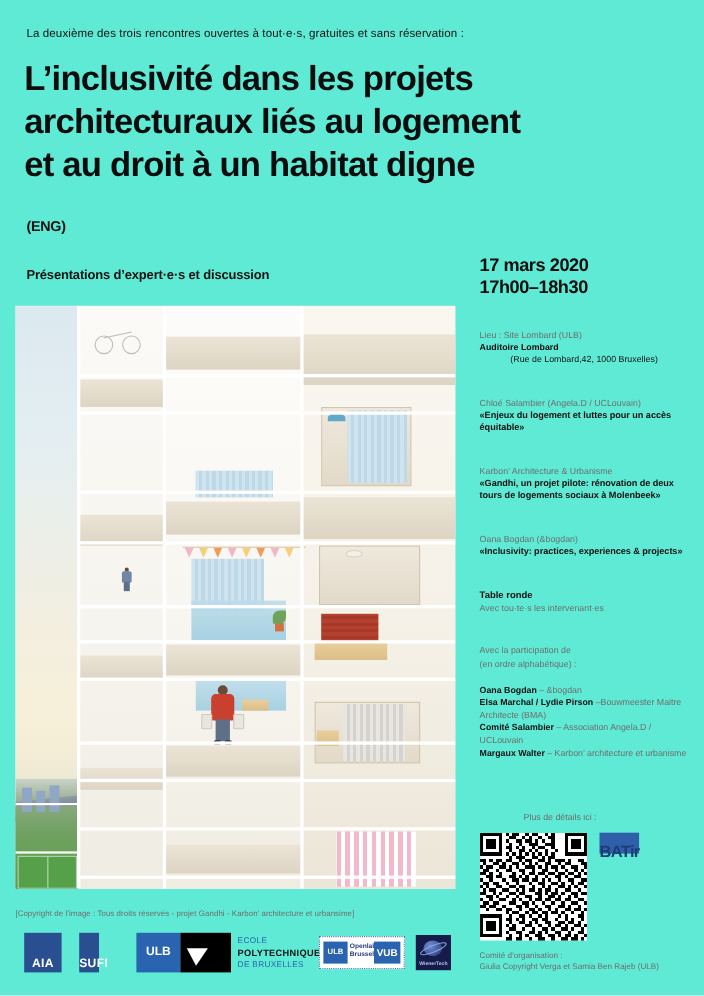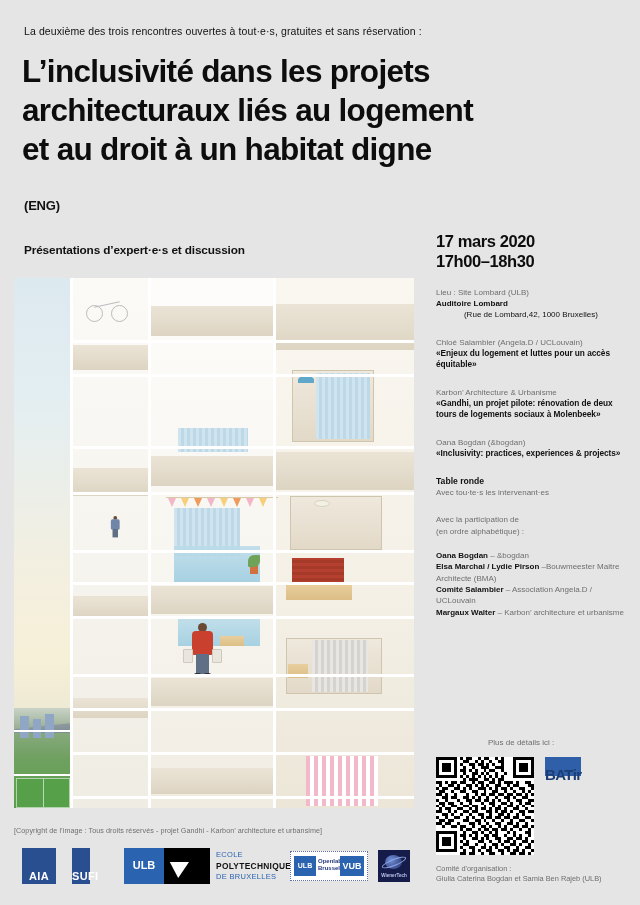--- a/index.html
+++ b/index.html
@@ -3,21 +3,21 @@
 <meta charset="utf-8">
 <style>
   * { box-sizing: border-box; margin: 0; padding: 0; }
   html, body {
     width: 640px; height: 905px;
     background: #ffffff;
     font-family: "Liberation Sans", sans-serif;
     color: #111111;
     overflow: hidden;
   }
-  .poster { position: relative; width: 640px; height: 905px; background: #e5e5e5; }
+  .poster { position: relative; width: 640px; height: 905px; background: #5eead4; }
 
   
   .kicker {
     position: absolute; left: 24px; top: 25px; width: 560px;
     font-size: 10.5px; letter-spacing: .1px; color: #111; white-space: nowrap;
   }
   .title {
     position: absolute; left: 22px; top: 52px; width: 600px;
     font-size: 31.5px; line-height: 39px; font-weight: bold;
     letter-spacing: -0.7px; color: #0d0d0d;
@@ -91,31 +91,31 @@
   .plant-pot { position:absolute; width:8px; height:8px; background:#d2703f; }
   .plant-leaf { position:absolute; width:12px; height:12px; background:#6fa35a; border-radius:50% 10% 50% 10%; }
 
   .tower { position:absolute; background:#8fa7c4; }
 
   
   .right { position: absolute; left: 436px; top: 232px; width: 190px; }
   .date {
     font-size: 16.5px; font-weight: bold; line-height: 19.5px; letter-spacing: -.4px; color:#0d0d0d;
   }
-  .block { margin-top: 16px; }
+  .block { margin-top: 28px; }
   .block-tight { margin-top: 13px; }
   .lbl { font-size: 8px; line-height: 11.2px; color: #6e6e6e; letter-spacing: .02px; }
   .bld { font-size: 8px; line-height: 11.2px; color: #111; font-weight: bold; letter-spacing: .02px; }
   .plain { font-size: 8px; line-height: 11.2px; color: #111; letter-spacing: .02px; text-align: center; }
   .talk { font-size: 8.3px; line-height: 11.4px; color: #111; font-weight: bold; letter-spacing: -.05px; }
   .hdr { font-size: 8.6px; line-height: 12px; color: #111; font-weight: bold; }
   .part { font-size: 8px; line-height: 11.4px; color: #6e6e6e; }
   .part b { color: #111; }
 
-  .details-lbl { position:absolute; left:444px; top:738px; font-size:8px; color:#6e6e6e;padding-left:44px; }
+  .details-lbl { position:absolute; left:432px; top:738px; font-size:8px; color:#6e6e6e;padding-left:44px; }
   .qr { position:absolute; left:436px; top:757px; width:98px; height:98px; }
   .batir { position:absolute; left:545px; top:757px; width:60px; height:34px; }
   .batir-sq { position:absolute; left:0; top:0; width:36px; height:19px; background:#2f5fa8; }
   .batir-tx { position:absolute; left:0; top:9px; font-size:15px; font-weight:bold; color:#1b3d73; letter-spacing:-.6px; }
   .comite { position:absolute; left:436px; top:864px; width:200px; font-size:7.4px; line-height:10px; color:#6e6e6e; }
 
   
   .logos { position:absolute; left:14px; top:846px; width:400px; height:46px; }
   .logo { position:absolute; }
   .sq-blue { background:#2a4f91; }
@@ -349,21 +349,21 @@
     </g>
   </svg>
 
   <div class="batir">
     <div class="batir-sq"></div>
     <div class="batir-tx">BATir</div>
   </div>
 
   <div class="comite">
     <div>Comité d'organisation :</div>
-    <div>Giulia Caterina Bogdan et Samia Ben Rajeb (ULB)</div>
+    <div>Giulia Copyright Verga et Samia Ben Rajeb (ULB)</div>
   </div>
 
   <div class="logos">
     <div class="logo sq-blue" style="left:8px; top:2px; width:34px; height:36px;">
       <div class="logo-tx">AIA</div>
     </div>
 
     <div class="logo sq-blue" style="left:58px; top:2px; width:18px; height:36px;">
       <div class="logo-tx">SUFI</div>
     </div>

